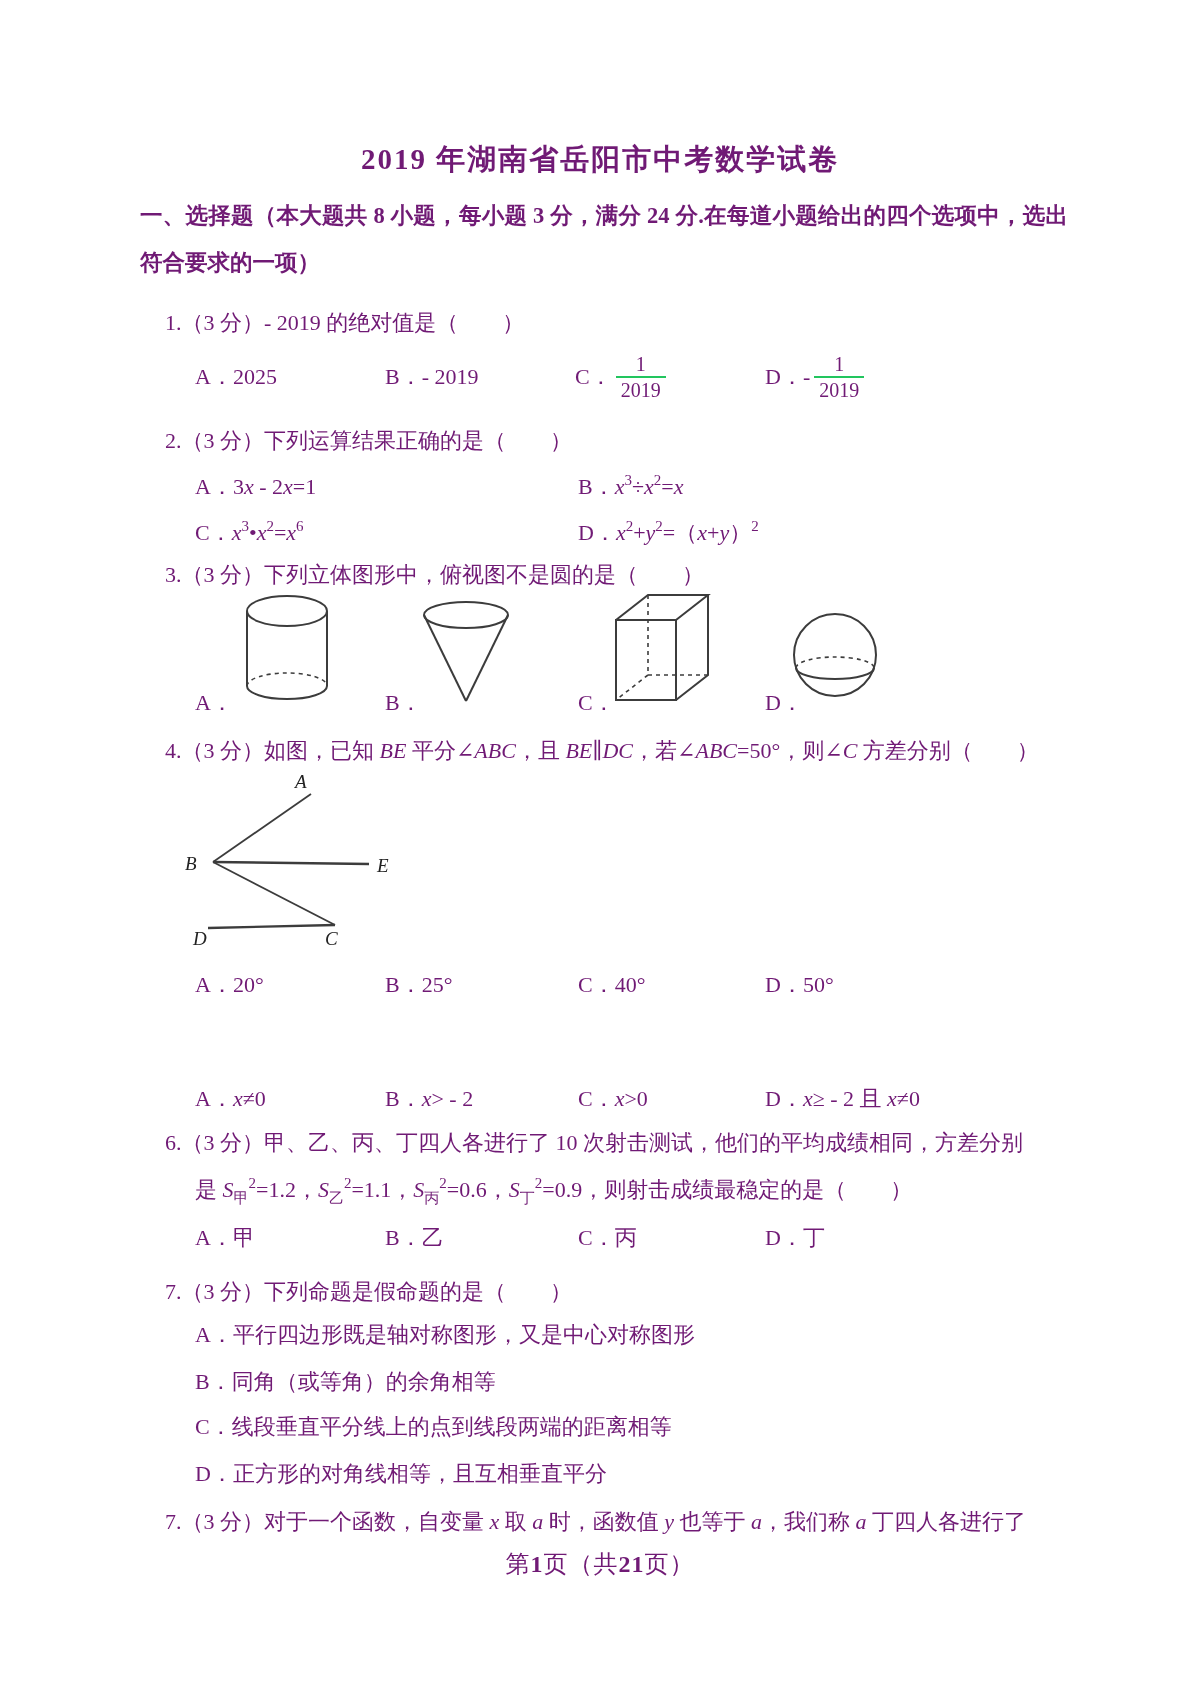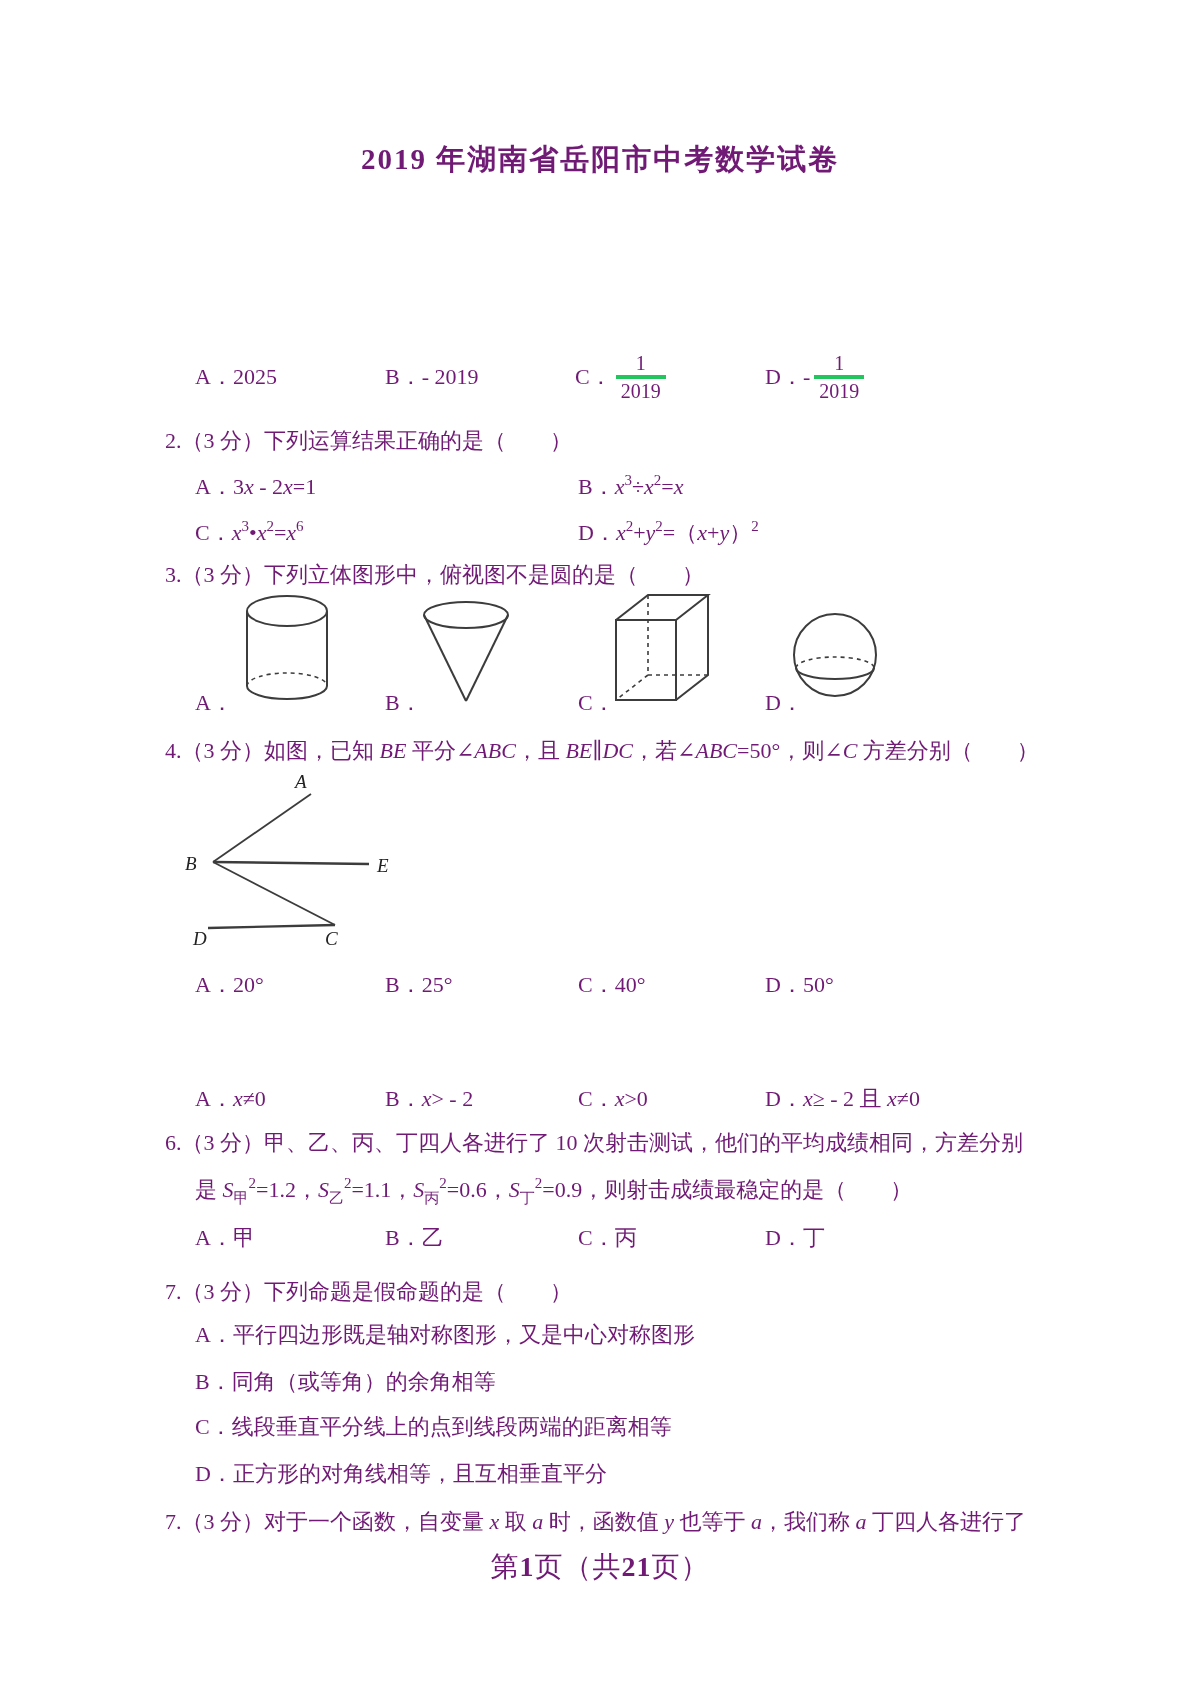--- a/index.html
+++ b/index.html
@@ -11,40 +11,42 @@
   .title{left:0;width:100%;text-align:center;font-size:29px;font-weight:700;letter-spacing:2px}
   .section{left:140px;width:928px;font-size:22.5px;font-weight:700;line-height:47px;
            text-align:justify;white-space:normal}
   .opt{font-size:22px;white-space:nowrap}
   .it{font-style:italic}
   .bd{font-weight:700}
   sup{font-size:15px;vertical-align:9px;line-height:0}
   sub{font-size:15px;vertical-align:-6px;line-height:0}
   .frac{display:inline-block;text-align:center;vertical-align:middle;font-size:20px;line-height:1.15;margin:0 4px}
   .fnum{display:block;padding:0 5px}
-  .fden{display:block;border-top:4px solid #22c55e;padding:1px 5px 0}
+  .fden{display:block;border-top:2px solid #22c55e;padding:1px 5px 0}
   .frac-opt{display:flex;align-items:center;height:76px}
   .eqline{display:flex;align-items:center;font-size:22px;white-space:nowrap}
   .bigfrac .fnum{display:flex;align-items:flex-end;padding:0 4px 2px}
   .rad{font-size:27px;font-weight:700;line-height:1;margin-right:-1px}
   .radicand{border-top:2.5px solid #141414;font-weight:700;padding:0 3px;font-size:21px}
   .bigden{font-weight:700;font-size:21px}
   .shape{stroke:#3c3c3c;stroke-width:2;fill:none}
   .dash{stroke-dasharray:4 4;stroke-width:1.6}
   .figlbl{font-size:19px;font-style:italic;fill:#222;font-family:"Liberation Serif",serif}
-  .footer{left:0;width:100%;text-align:center;font-size:28px;letter-spacing:1px}
+  .footer{left:0;width:100%;text-align:center;font-size:24px;letter-spacing:1px}
 </style>
 </head>
 <body>
 
 <div class="page">
 
   <h1 class="abs title" style="top:140px">2019 年湖南省岳阳市中考数学试卷</h1>
 
+  <p class="abs section" style="top:192px">一、选择题（本大题共 8 小题，每小题 3 分，满分 24 分.在每道小题给出的四个选项中，选出符合要求的一项）</p>
 
+  <p class="abs line" style="left:165px;top:308px">1.（3 分）- 2019 的绝对值是（　　）</p>
   <span class="abs opt" style="left:195px;top:362px">A．2025</span>
   <span class="abs opt" style="left:385px;top:362px">B．- 2019</span>
   <span class="abs opt frac-opt" style="left:575px;top:339px">
     <span>C．</span>
     <span class="frac">
       <span class="fnum">1</span>
       <span class="fden">2019</span>
     </span>
   </span>
   <span class="abs opt frac-opt" style="left:765px;top:339px">

